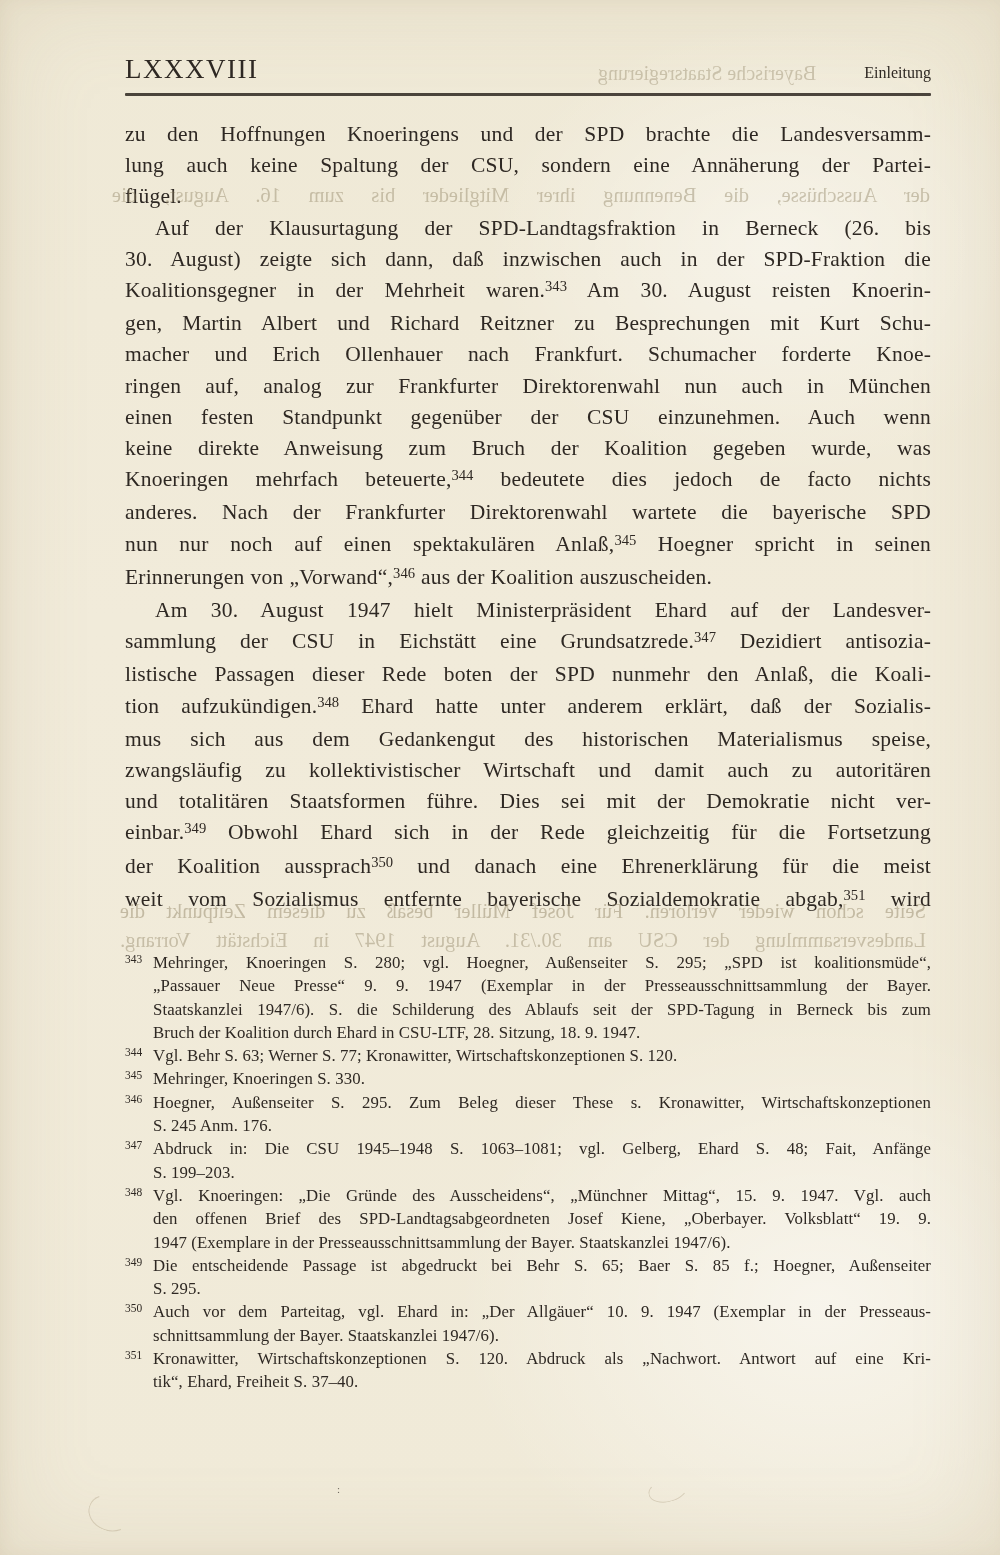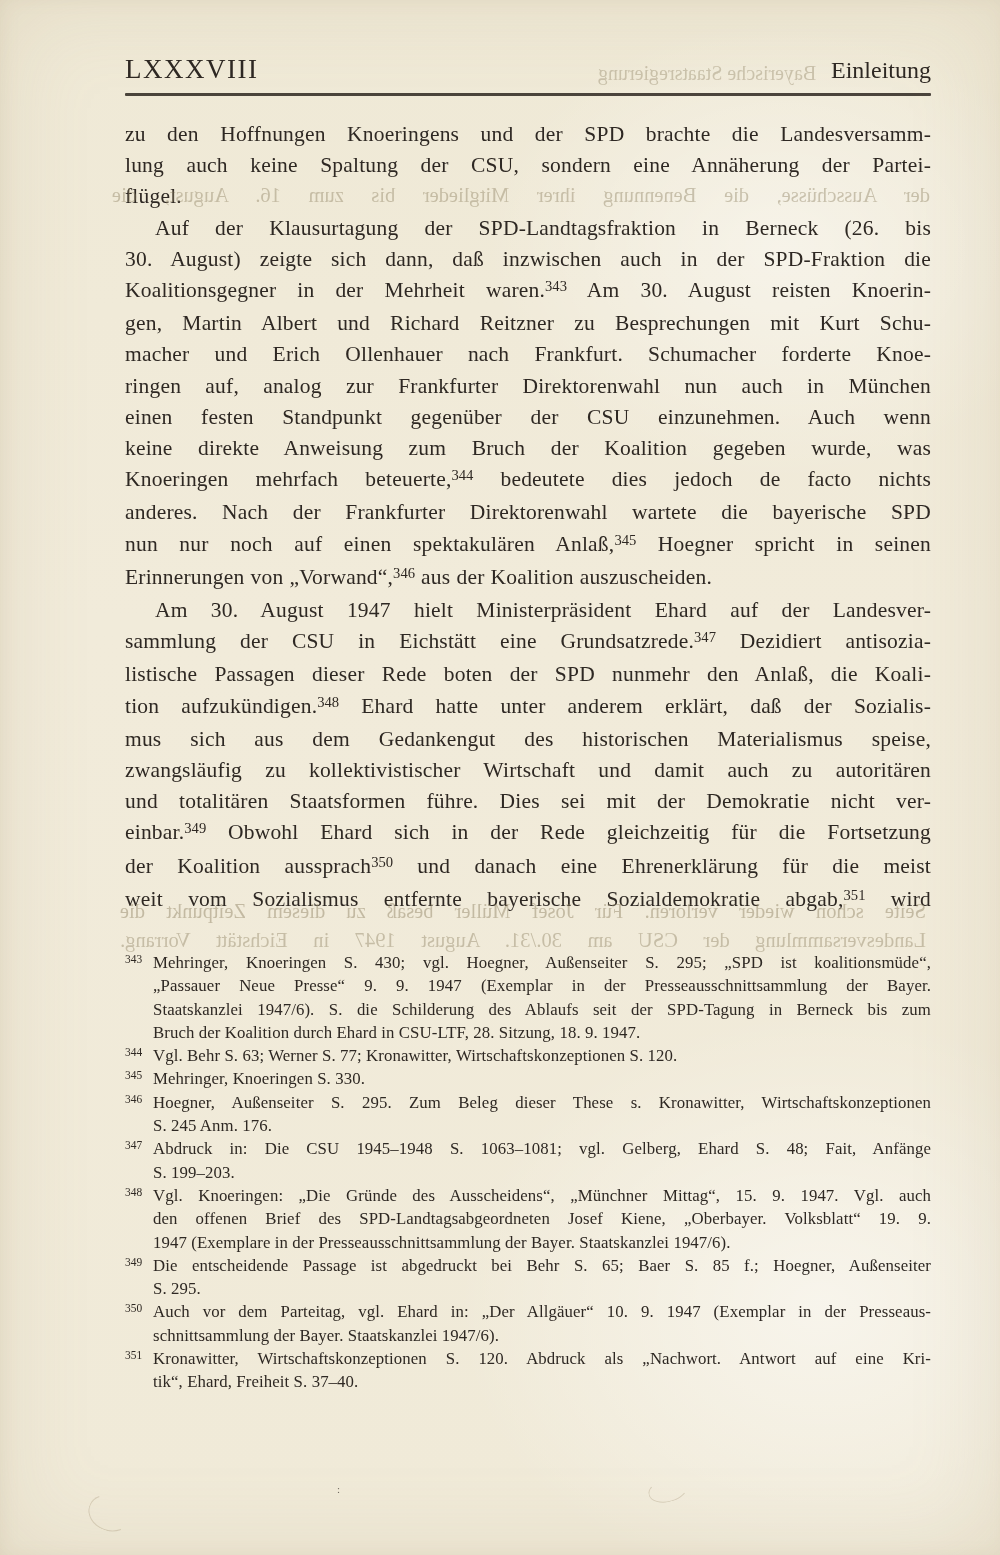--- a/index.html
+++ b/index.html
@@ -17,21 +17,21 @@
       radial-gradient(ellipse 520px 420px at 82% 84%, rgba(255,255,255,0.5), rgba(255,255,255,0) 70%),
       linear-gradient(180deg,#efe9d6 0%,#f1ebda 40%,#f0ead8 100%);
     box-shadow: inset 0 0 90px rgba(170,150,110,0.18), inset 4px 0 25px -12px rgba(150,130,95,0.25);
     color:#2e2823;
   }
   .header-row{
     position:absolute;top:54px;left:125px;width:806px;
     display:flex;justify-content:space-between;align-items:baseline;
   }
   .page-number{font-size:27px;letter-spacing:1.5px;text-align:center;}
-  .section-title{font-size:24px;}
+  .section-title{font-size:16px;}
   .header-rule{
     position:absolute;top:93px;left:125px;width:806px;height:3px;
     background:#332c26;opacity:.88;border-radius:1px;
   }
   .body-text{
     position:absolute;top:119px;left:125px;width:806px;
     font-size:21.5px;line-height:31.2px;letter-spacing:.2px;
     word-spacing:.5px;
   }
   .tl{white-space:normal;}
@@ -111,21 +111,21 @@
       <div class="tl j"><span>zwangsläufig zu kollektivistischer Wirtschaft und damit auch zu autoritären</span></div>
       <div class="tl j"><span>und totalitären Staatsformen führe. Dies sei mit der Demokratie nicht ver-</span></div>
       <div class="tl j"><span>einbar.</span><span class="sup">349</span><span> Obwohl Ehard sich in der Rede gleichzeitig für die Fortsetzung</span></div>
       <div class="tl j"><span>der Koalition aussprach</span><span class="sup">350</span><span> und danach eine Ehrenerklärung für die meist</span></div>
       <div class="tl j"><span>weit vom Sozialismus entfernte bayerische Sozialdemokratie abgab,</span><span class="sup">351</span><span> wird</span></div>
     </div>
 
   <div class="footnotes" id="footnotes">
       <div class="fn">
         <span class="fnum">343</span>
-        <div class="fl j"><span class="it">Mehringer</span><span>, Knoeringen S. 430; vgl. </span><span class="it">Hoegner</span><span>, Außenseiter S. 295; „SPD ist koalitionsmüde“,</span></div>
+        <div class="fl j"><span class="it">Mehringer</span><span>, Knoeringen S. 280; vgl. </span><span class="it">Hoegner</span><span>, Außenseiter S. 295; „SPD ist koalitionsmüde“,</span></div>
         <div class="fl j"><span>„Passauer Neue Presse“ 9. 9. 1947 (Exemplar in der Presseausschnittsammlung der Bayer.</span></div>
         <div class="fl j"><span>Staatskanzlei 1947/6). S. die Schilderung des Ablaufs seit der SPD-Tagung in Berneck bis zum</span></div>
         <div class="fl"><span>Bruch der Koalition durch Ehard in CSU-LTF, 28. Sitzung, 18. 9. 1947.</span></div>
       </div>
       <div class="fn">
         <span class="fnum">344</span>
         <div class="fl"><span>Vgl. </span><span class="it">Behr</span><span> S. 63; </span><span class="it">Werner</span><span> S. 77; </span><span class="it">Kronawitter</span><span>, Wirtschaftskonzeptionen S. 120.</span></div>
       </div>
       <div class="fn">
         <span class="fnum">345</span>

